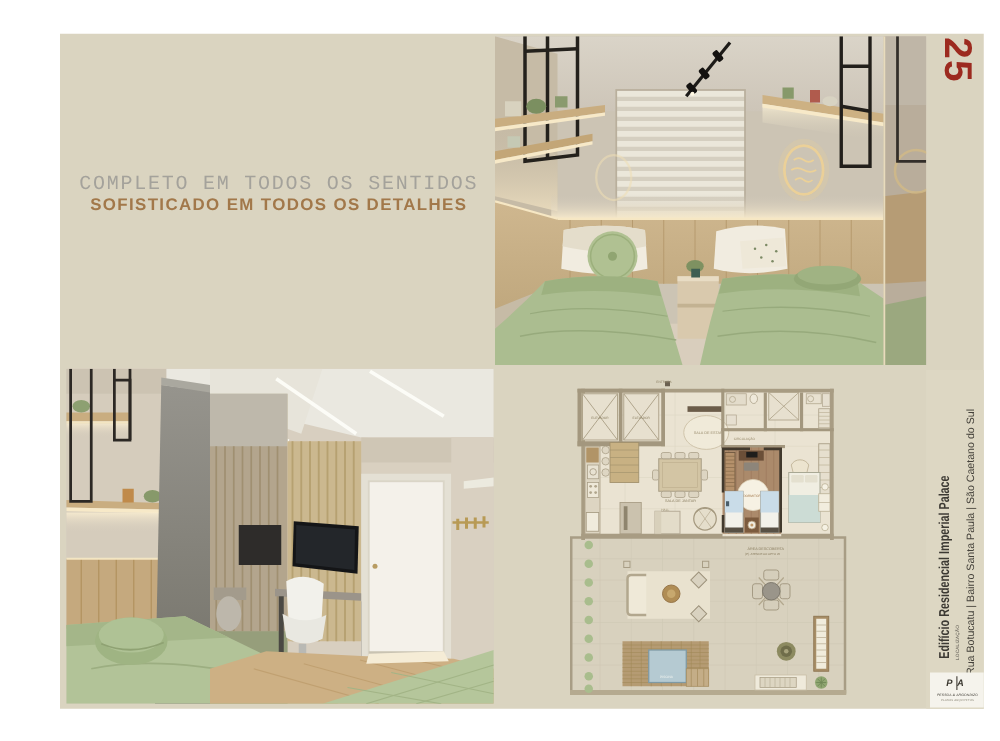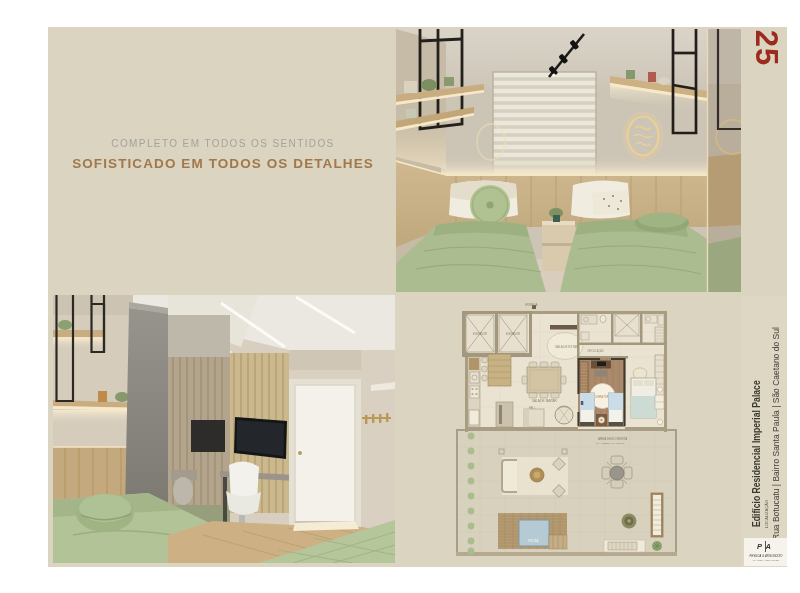--- a/index.html
+++ b/index.html
@@ -12,22 +12,22 @@
 
 <div class="abs" style="left:48px;top:27px;width:739px;height:540px;background:#dad4c0;"></div>
 
 <div class="abs" style="left:741px;top:296px;width:46px;height:271px;background:#ddd7c3;"></div>
 
 <div class="abs" style="left:736px;top:18px;width:60px;height:60px;">
   <div style="position:absolute;left:50%;top:50%;transform:translate(-50%,-50%) rotate(90deg);
        font-size:31px;font-weight:bold;color:#9c2a1f;letter-spacing:1px;">25</div>
 </div>
 
-<div class="abs" style="left:0px;top:138px;width:446px;text-align:center;font-size:10px;
-     letter-spacing:1.4px;color:#a4a29b;">COMPLETO EM TODOS OS SENTIDOS</div>
+<div class="abs" style="left:0px;top:138px;width:446px;text-align:center;font-size:16px;
+     letter-spacing:1.4px;color:#a4a29b;font-family:Liberation Mono, monospace;">COMPLETO EM TODOS OS SENTIDOS</div>
 
 <div class="abs" style="left:0px;top:156px;width:446px;text-align:center;font-size:13.5px;
      letter-spacing:1.1px;color:#a2784a;font-weight:bold;">SOFISTICADO EM TODOS OS DETALHES</div>
 
 <svg class="abs" style="left:396px;top:29px;" width="345" height="263" viewBox="0 0 345 263">
   <defs>
     <linearGradient id="p1ceil" x1="0" y1="0" x2="0" y2="1">
       <stop offset="0" stop-color="#dad4c8"></stop>
         <stop offset="1" stop-color="#cdc5b8"></stop>
     </linearGradient>

